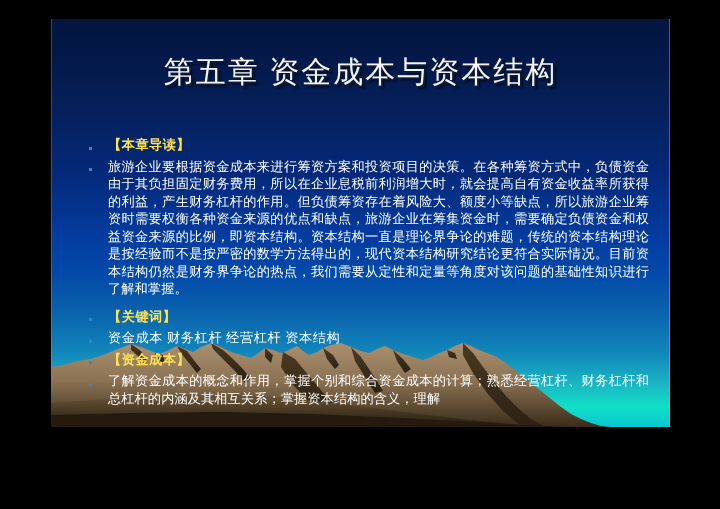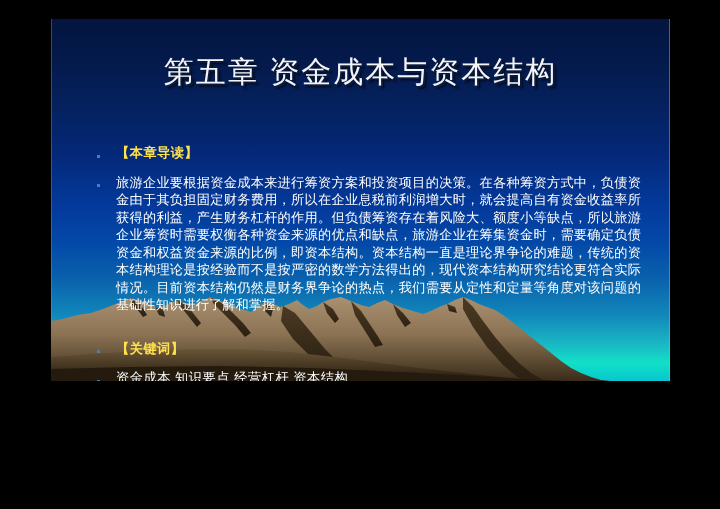--- a/index.html
+++ b/index.html
@@ -20,21 +20,21 @@
     height: 509px;
     background: #000000;
   }
 
   
   #slide {
     position: absolute;
     left: 51px;
     top: 19px;
     width: 619px;
-    height: 362px;
+    height: 408px;
     overflow: hidden;
     background:
       linear-gradient(to bottom,
         #03153f 0%,
         #041a4c 12%,
         #05215e 24%,
         #04297a 38%,
         #033a9c 52%,
         #0349a8 62%,
         #0a62ad 72%,
@@ -89,21 +89,21 @@
   #content {
     position: absolute;
     left: 27px;
     top: 113px;
     width: 575px;
   }
 
   .row {
     display: flex;
     align-items: flex-start;
-    margin: 12px;
+    margin: 4px;
     justify-content: center;
   }
 
   .bullet {
     flex: 0 0 auto;
     width: 26px;
     padding-top: 6px;
     font-size: 11px;
     line-height: 1;
     color: #2f6fc4;
@@ -241,29 +241,30 @@
 
       <div class="spacer-2"></div>
 
       <div class="row heading">
         <span class="bullet"></span>
         <span class="txt">【关键词】</span>
       </div>
 
       <div class="row kw">
         <span class="bullet"></span>
-        <span class="txt">资金成本  知识要点  经营杠杆  资本结构</span>
+        <span class="txt">资金成本  财务杠杆  经营杠杆  资本结构</span>
       </div>
 
       <div class="row heading">
         <span class="bullet"></span>
         <span class="txt">【资金成本】</span>
       </div>
 
       <div class="row para">
         <span class="bullet"></span>
         <span class="txt">
+          <span>了解资金成本的概念和作用，掌握个别和综合资金成本的计算；熟悉经营杠杆、财务杠杆和总杠杆的内涵及其相互关系；掌握资本结构的含义，理解</span>
         </span>
       </div>
 
     </div>
   </div>
 </div>
 
 </body></html>

